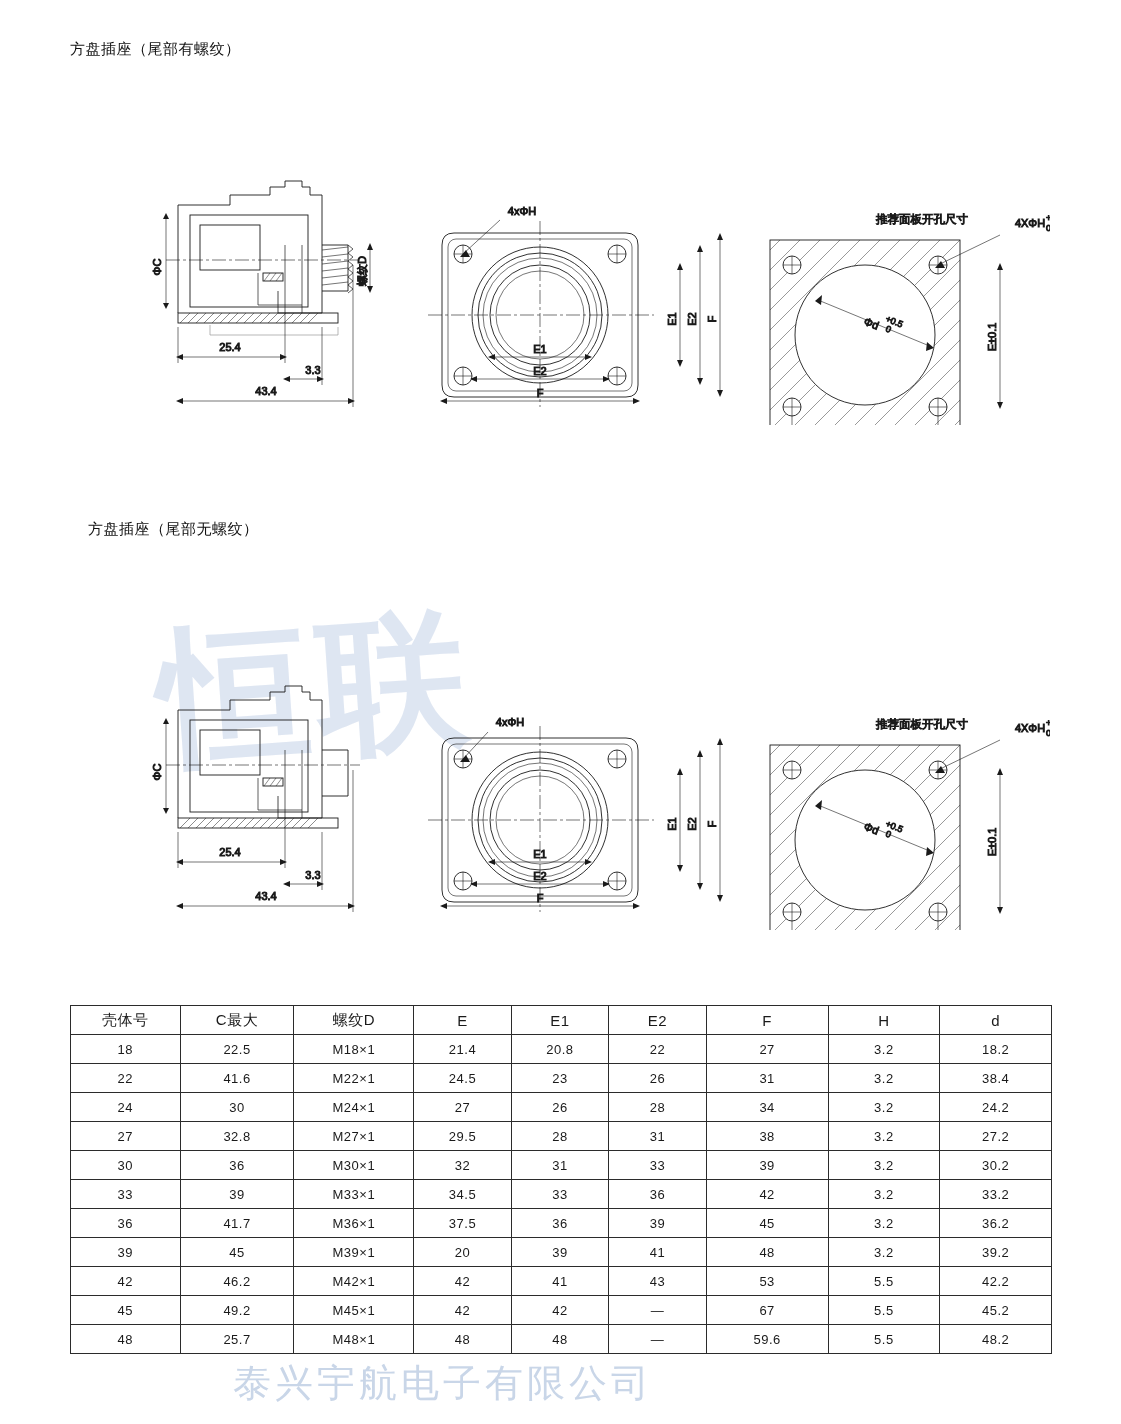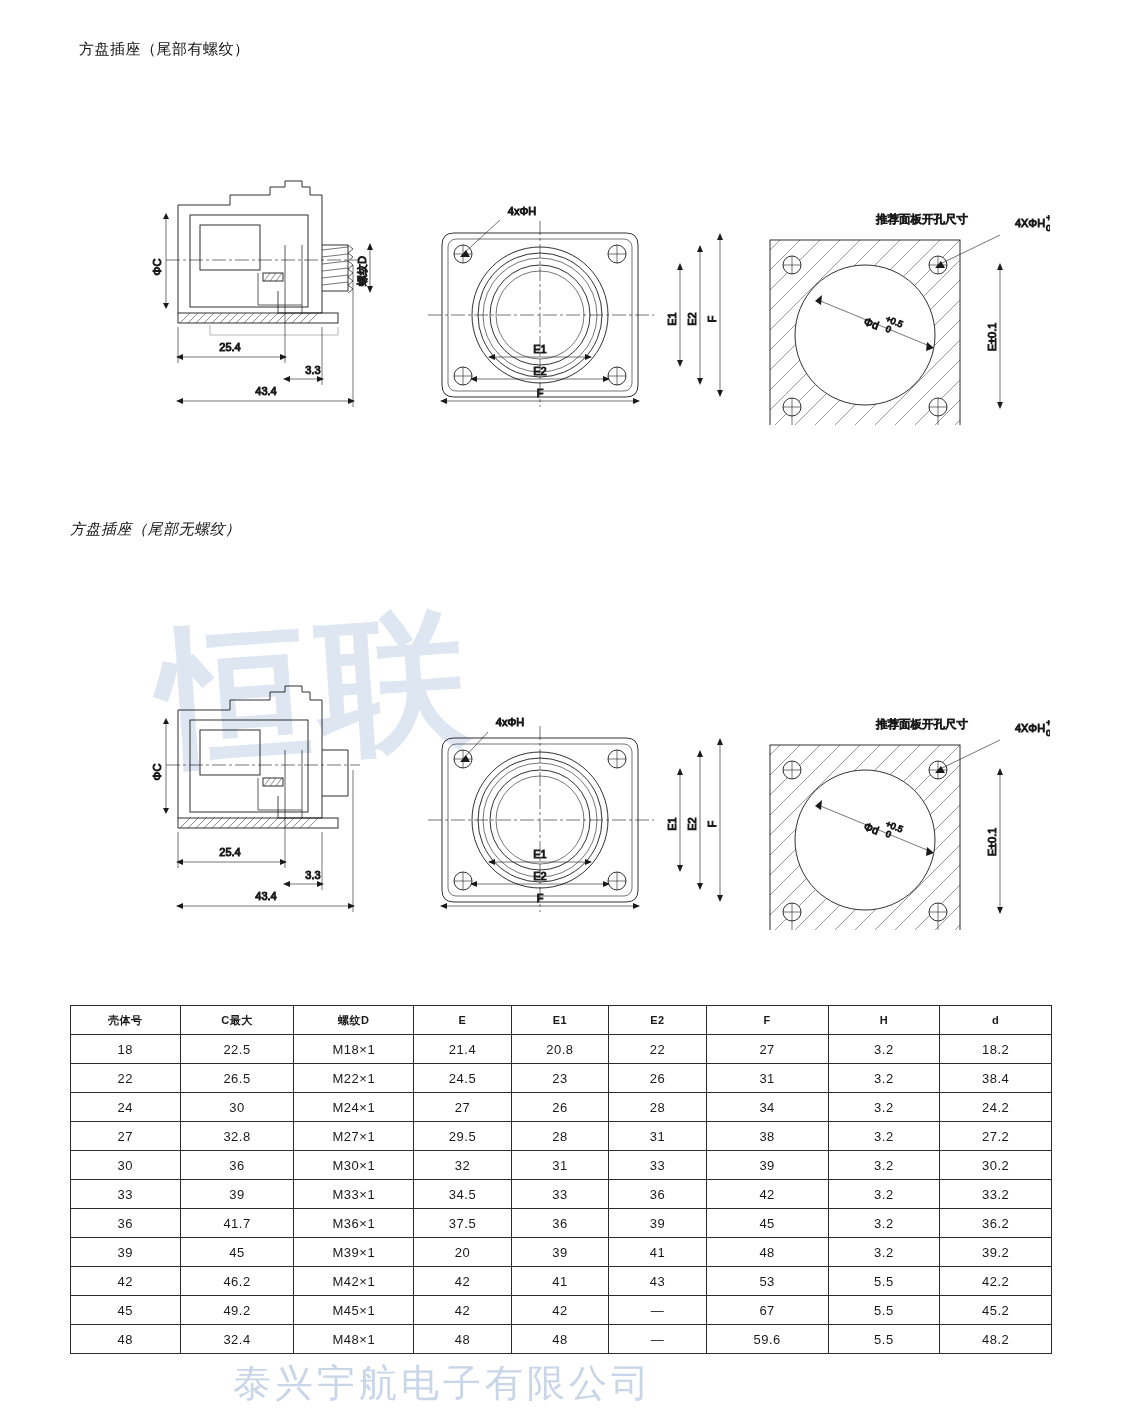--- a/index.html
+++ b/index.html
@@ -37,22 +37,22 @@
     font-size: 11px;
     white-space: nowrap;
   }
   .section-title {
     position: absolute;
     font-size: 15px;
     letter-spacing: 0.5px;
     color: #111;
     white-space: nowrap;
   }
-  #title-threaded { top: 40px; left: 70px; margin-left: 9px; }
-  #title-unthreaded { top: 520px; left: 70px; font-style: italic; }
+  #title-threaded { top: 40px; left: 70px; }
+  #title-unthreaded { top: 520px; left: 88px; }
 
   .dwg {
     position: absolute;
     left: 70px;
     width: 980px;
   }
   #dwg-threaded { top: 95px; height: 330px; }
   #dwg-unthreaded { top: 600px; height: 330px; }
 
   .dwg svg { display: block; }
@@ -97,22 +97,21 @@
   table.spec th, table.spec td {
     border: 1px solid #2b2b2b;
     height: 28px;
     text-align: center;
     vertical-align: middle;
     font-weight: normal;
     padding: 0;
     letter-spacing: 0.5px;
   }
   table.spec th {
-    font-size: 11px;
-    font-weight: bold;
+    font-size: 15px;
   }
   table.spec col.c0 { width: 108px; }
   table.spec col.c1 { width: 112px; }
   table.spec col.c2 { width: 118px; }
   table.spec col.c3 { width: 96px; }
   table.spec col.c4 { width: 96px; }
   table.spec col.c5 { width: 96px; }
   table.spec col.c6 { width: 120px; }
   table.spec col.c7 { width: 110px; }
   table.spec col.c8 { width: 110px; }
@@ -670,21 +669,21 @@
         <td>M18×1</td>
         <td>21.4</td>
         <td>20.8</td>
         <td>22</td>
         <td>27</td>
         <td>3.2</td>
         <td>18.2</td>
       </tr>
       <tr>
         <td>22</td>
-        <td>26.5</td>
+        <td>41.6</td>
         <td>M22×1</td>
         <td>24.5</td>
         <td>23</td>
         <td>26</td>
         <td>31</td>
         <td>3.2</td>
         <td>38.4</td>
       </tr>
       <tr>
         <td>24</td>
@@ -769,21 +768,21 @@
         <td>M45×1</td>
         <td>42</td>
         <td>42</td>
         <td>—</td>
         <td>67</td>
         <td>5.5</td>
         <td>45.2</td>
       </tr>
       <tr>
         <td>48</td>
-        <td>32.4</td>
+        <td>25.7</td>
         <td>M48×1</td>
         <td>48</td>
         <td>48</td>
         <td>—</td>
         <td>59.6</td>
         <td>5.5</td>
         <td>48.2</td>
       </tr>
     </tbody>
   </table>

